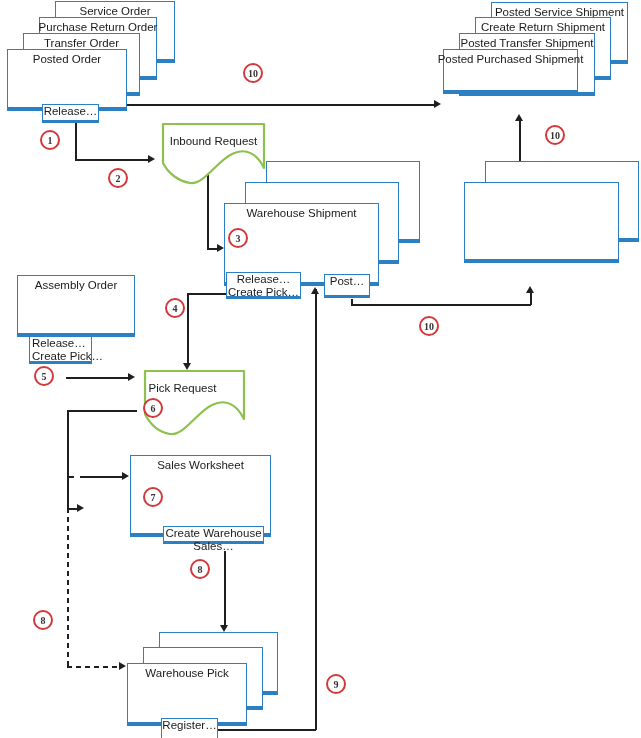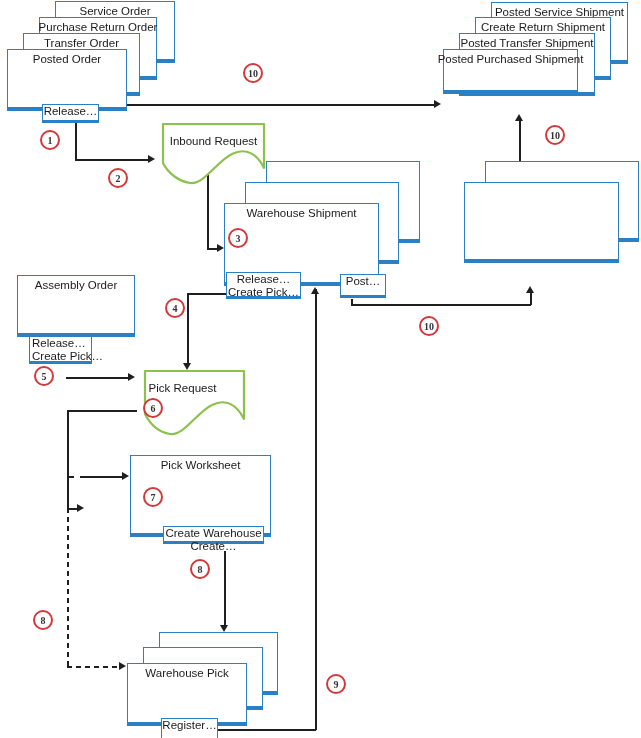--- a/index.html
+++ b/index.html
@@ -135,21 +135,21 @@
 
   <div class="b" style="left:266px;top:161px;width:154px;height:82px"></div>
   <div class="b" style="left:245px;top:182px;width:154px;height:82px"></div>
   <div class="b" style="left:224px;top:203px;width:155px;height:83px">
     <span class="t">Warehouse Shipment</span>
   </div>
   <div class="btn" style="left:226px;top:272px;width:75px;height:27px">
     <span>Release…</span>
     <span>Create Pick…</span>
   </div>
-  <div class="btn" style="left:340px;top:274px;width:46px;height:24px">
+  <div class="btn" style="left:324px;top:274px;width:46px;height:24px">
     <span>Post…</span>
   </div>
 
   <div class="b" style="left:485px;top:161px;width:154px;height:81px"></div>
   <div class="b" style="left:464px;top:182px;width:155px;height:81px"></div>
 
   <div class="b" style="left:17px;top:275px;width:118px;height:62px">
     <span class="t">Assembly Order</span>
   </div>
   <div class="btn" style="left:29px;top:336px;width:63px;height:28px;align-items:flex-start;padding-left:2px">
@@ -158,25 +158,25 @@
   </div>
 
   <div class="docwrap" style="left:137px;top:370px;width:77px;height:70px">
     <svg width="101" height="70" viewBox="0 0 101 70">
       <path d="M1 1 H100 V49 C93 35 82 28 68 35 C53 42 40 66 26 64 C14 62 6 54 1 44 Z" fill="#ffffff" stroke-width="2.2" stroke-linejoin="round" stroke="#8dc14e"></path>
     </svg>
     <div class="doclabel">Pick Request</div>
   </div>
 
   <div class="b" style="left:130px;top:455px;width:141px;height:82px">
-    <span class="t">Pick Worksheet</span>
+    <span class="t">Sales Worksheet</span>
   </div>
   <div class="btn" style="left:163px;top:526px;width:101px;height:18px">
     <span>Create Warehouse</span>
-    <span>Create…</span>
+    <span>Sales…</span>
   </div>
 
   <div class="b" style="left:159px;top:632px;width:119px;height:63px"></div>
   <div class="b" style="left:143px;top:647px;width:120px;height:63px"></div>
   <div class="b" style="left:127px;top:663px;width:120px;height:63px">
     <span class="t">Warehouse Pick</span>
   </div>
   <div class="btn" style="left:161px;top:718px;width:57px;height:31px">
     <span>Register…</span>
   </div>

